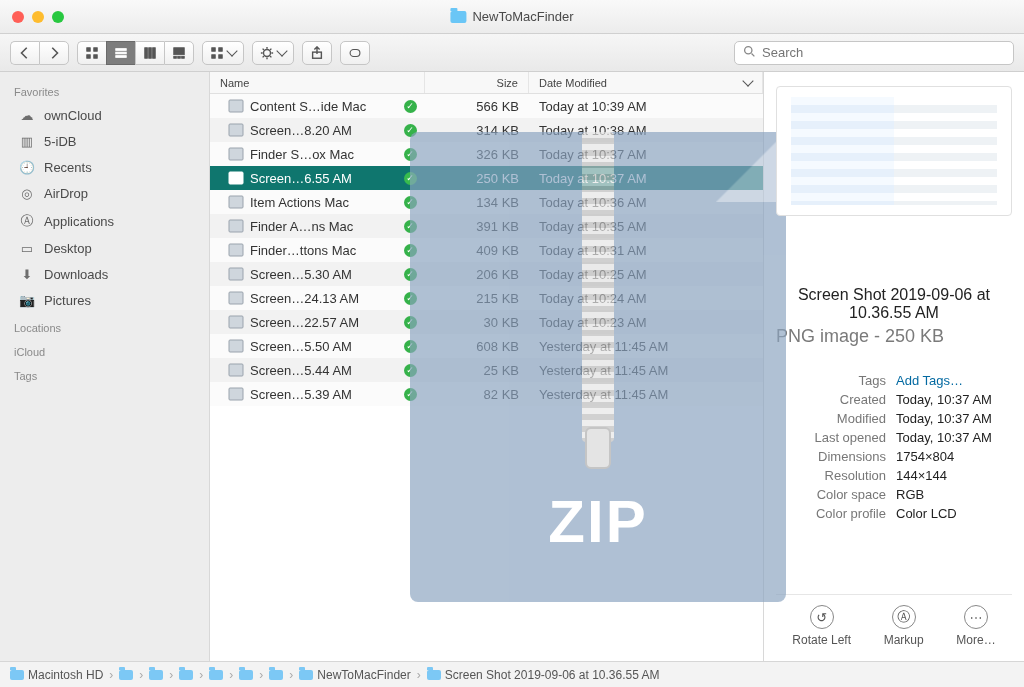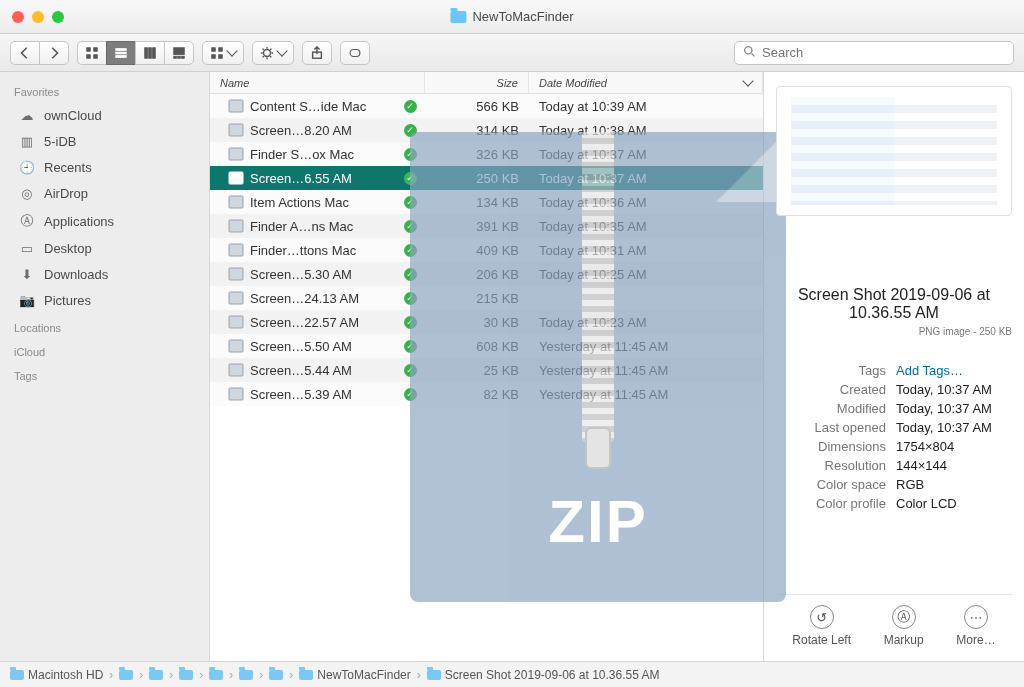--- a/index.html
+++ b/index.html
@@ -31,21 +31,21 @@
 
 
 .body { display:flex; height:calc(687px - 34px - 38px - 26px); }
 .sidebar { width:210px; background:#ededed; border-right:1px solid #d8d8d8; padding-top:6px; }
 .sb-head { font-size:11px; color:#8a8a8a; padding:8px 14px 4px; }
 .sb-item { display:flex; align-items:center; gap:8px; padding:5px 14px; color:#4a4a4a; font-size:13px; border-radius:4px; margin:1px 4px; }
 .sb-icon { width:18px; text-align:center; color:#6e6e6e; }
 
 
 .listpane { flex:1; display:flex; flex-direction:column; border-right:1px solid #d8d8d8; position:relative; }
-.colhead { height:22px; display:flex; background:#f8f8f8; border-bottom:1px solid #e0e0e0; font-size:11px; color:#444;font-style:italic; }
+.colhead { height:22px; display:flex; background:#f8f8f8; border-bottom:1px solid #e0e0e0; font-size:11px; color:#444; }
 .colhead > div { display:flex; align-items:center; padding:0 10px; border-right:1px solid #e5e5e5; }
 .c-name { width:215px; }
 .c-size { width:104px; justify-content:flex-end; }
 .c-date { flex:1; }
 .rows { flex:1; overflow:hidden; }
 .row { height:24px; display:flex; align-items:center; font-size:13px; color:#333; }
 .row:nth-child(odd) { background:#fbfbfb; }
 .row:nth-child(even){ background:#f2f2f2; }
 .row.sel { background:#0f766e; color:#fff; }
 .row .c-icon { width:40px; display:flex; justify-content:flex-end; padding-right:6px; }
@@ -63,21 +63,21 @@
 .zip-zipper { position:absolute; left:50%; top:0; transform:translateX(-50%); width:32px; height:310px; background:repeating-linear-gradient(#e7e7e7 0 6px,#bcbcbc 6px 12px); border-radius:4px; }
 .zip-pull { position:absolute; left:50%; top:295px; transform:translateX(-50%); width:26px; height:42px; background:#d8d8d8; border:2px solid #aaa; border-radius:6px; }
 .zip-txt { position:absolute; left:0; right:0; top:355px; text-align:center; font-size:60px; font-weight:700; color:#fff; letter-spacing:2px; }
 
 
 .preview { width:260px; padding:14px 12px; display:flex; flex-direction:column; }
 .thumb { width:100%; height:130px; border:1px solid #e0e0e0; border-radius:4px; background:#fff; position:relative; overflow:hidden; }
 .thumb:before { content:''; position:absolute; left:6%; right:6%; top:8%; bottom:8%; background:repeating-linear-gradient(#fff 0 8px,#eef2f5 8px 16px); }
 .thumb:after { content:''; position:absolute; left:6%; right:50%; top:8%; bottom:8%; background:repeating-linear-gradient(#f5faff 0 8px,#e6f0fb 8px 16px); }
 .pname { text-align:center; font-size:16px; margin-top:70px; }
-.psub  { text-align:right; font-size:10px; color:#7a7a7a; margin-top:4px; }
+.psub  { text-align:left; font-size:18px; color:#7a7a7a; margin-top:4px; }
 .meta  { margin-top:24px; font-size:13px; }
 .meta div { display:flex; gap:10px; padding:2px 0; }
 .meta .k { width:110px; text-align:right; color:#777; }
 .meta .v { flex:1; }
 .tools { margin-top:auto; border-top:1px solid #e6e6e6; padding-top:10px; display:flex; justify-content:space-around; }
 .tool  { display:flex; flex-direction:column; align-items:center; gap:4px; color:#555; font-size:12px; }
 .tool .ico { width:24px; height:24px; border:1.5px solid #888; border-radius:50%; display:flex; align-items:center; justify-content:center; font-size:13px; }
 
 
 .pathbar { height:26px; background:#f3f3f3; border-top:1px solid #d6d6d6; display:flex; align-items:center; padding:0 10px; font-size:12px; color:#555; gap:4px; overflow:hidden; white-space:nowrap; }
@@ -344,20 +344,21 @@
           <span class="c-icon">
             <svg width="16" height="14" viewBox="0 0 16 14">
               <rect x="1" y="1" width="14" height="12" rx="1" fill="#cfd6dd" stroke="#9aa3ad"></rect>
             </svg>
           </span>
           <span class="c-fname">Screen…24.13 AM</span>
           <span class="c-chk">
             <span class="chkmark">✓</span>
           </span>
           <span class="c-fsize">215 KB</span>
+          <span class="c-fdate">Today at 10:24 AM</span>
         </div>
         <div class="row">
           <span class="c-icon">
             <svg width="16" height="14" viewBox="0 0 16 14">
               <rect x="1" y="1" width="14" height="12" rx="1" fill="#cfd6dd" stroke="#9aa3ad"></rect>
             </svg>
           </span>
           <span class="c-fname">Screen…22.57 AM</span>
           <span class="c-chk">
             <span class="chkmark">✓</span>

